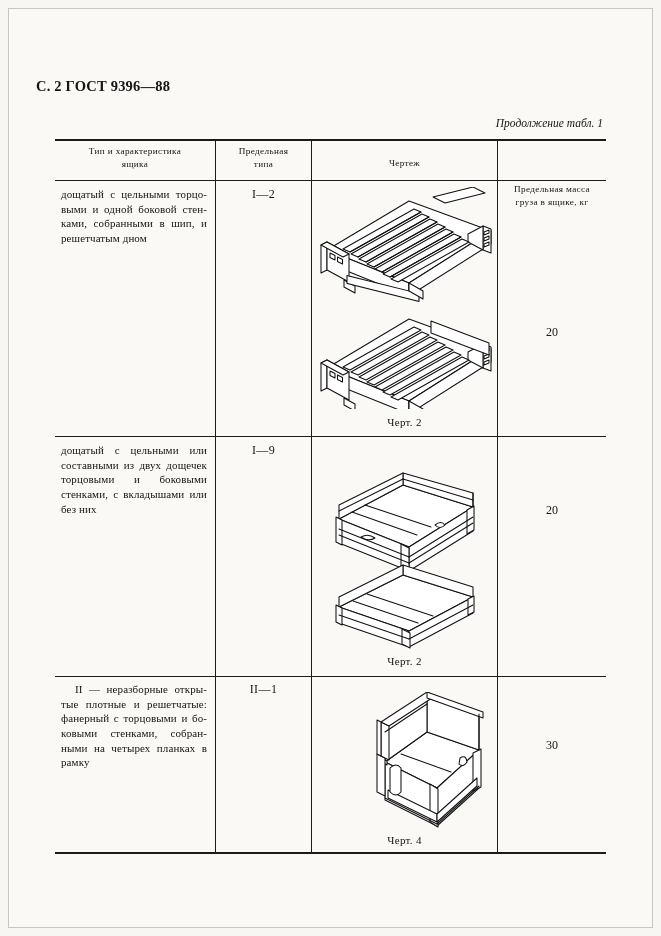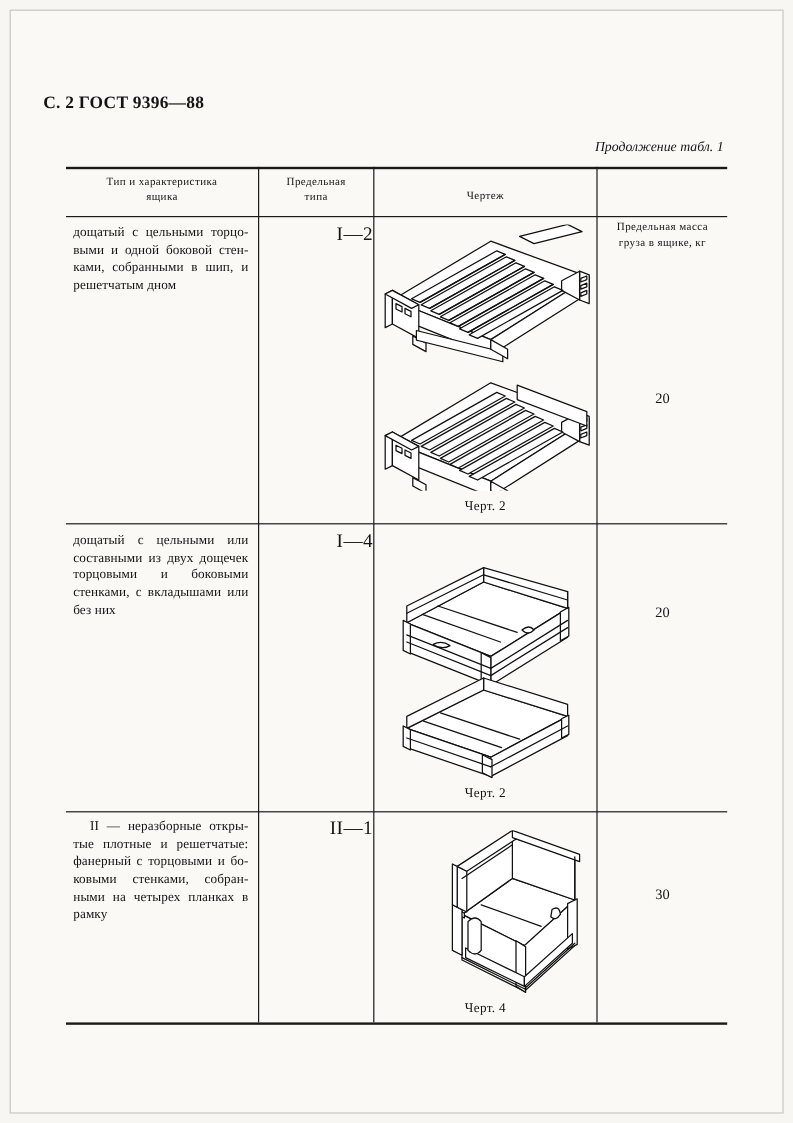--- a/index.html
+++ b/index.html
@@ -93,22 +93,22 @@
     font-size: 11px;
     line-height: 1.33;
     text-align: justify;
     text-align-last: left;
     padding: 0 8px 0 6px;
     letter-spacing: 0.1px;
     hyphens: manual;
   }
   .desc-text.indent { text-indent: 14px; }
   .type-text {
-    font-size: 16px;
-    text-align: right;
+    font-size: 12px;
+    text-align: center;
     letter-spacing: 0.4px;
   }
   .mass-text {
     font-size: 12px;
     text-align: center;
   }
   .fig-caption {
     position: absolute;
     width: 185px;
     text-align: center;
@@ -237,21 +237,21 @@
           </g>
         </g>
       </svg>
     </div>
 
     <div class="fig-caption" style="left:257px; top:277px;">Черт. 2</div>
 
     <div class="rule h-rule thin" style="top:297px;"></div>
 
     <div class="cell col-desc desc-text" style="top:304px;">дощатый  с  цельными  или составными из двух дощечек торцовыми    и    боковыми стенками, с вкладышами или без них</div>
-    <div class="cell col-type type-text" style="top:304px;">I—4</div>
+    <div class="cell col-type type-text" style="top:304px;">I—9</div>
     <div class="cell col-mass mass-text" style="top:326px;">20</div>
 
     <div class="draw-wrap" style="left:262px; top:320px;">
       <svg width="180" height="190" viewBox="0 0 180 190">
         <g fill="#ffffff" stroke="#111111" stroke-width="1.05" stroke-linejoin="round" stroke-linecap="round">
 
           <g>
 
             <path d="M22 60 L86 26 L156 48 L92 88 Z"></path>
 

